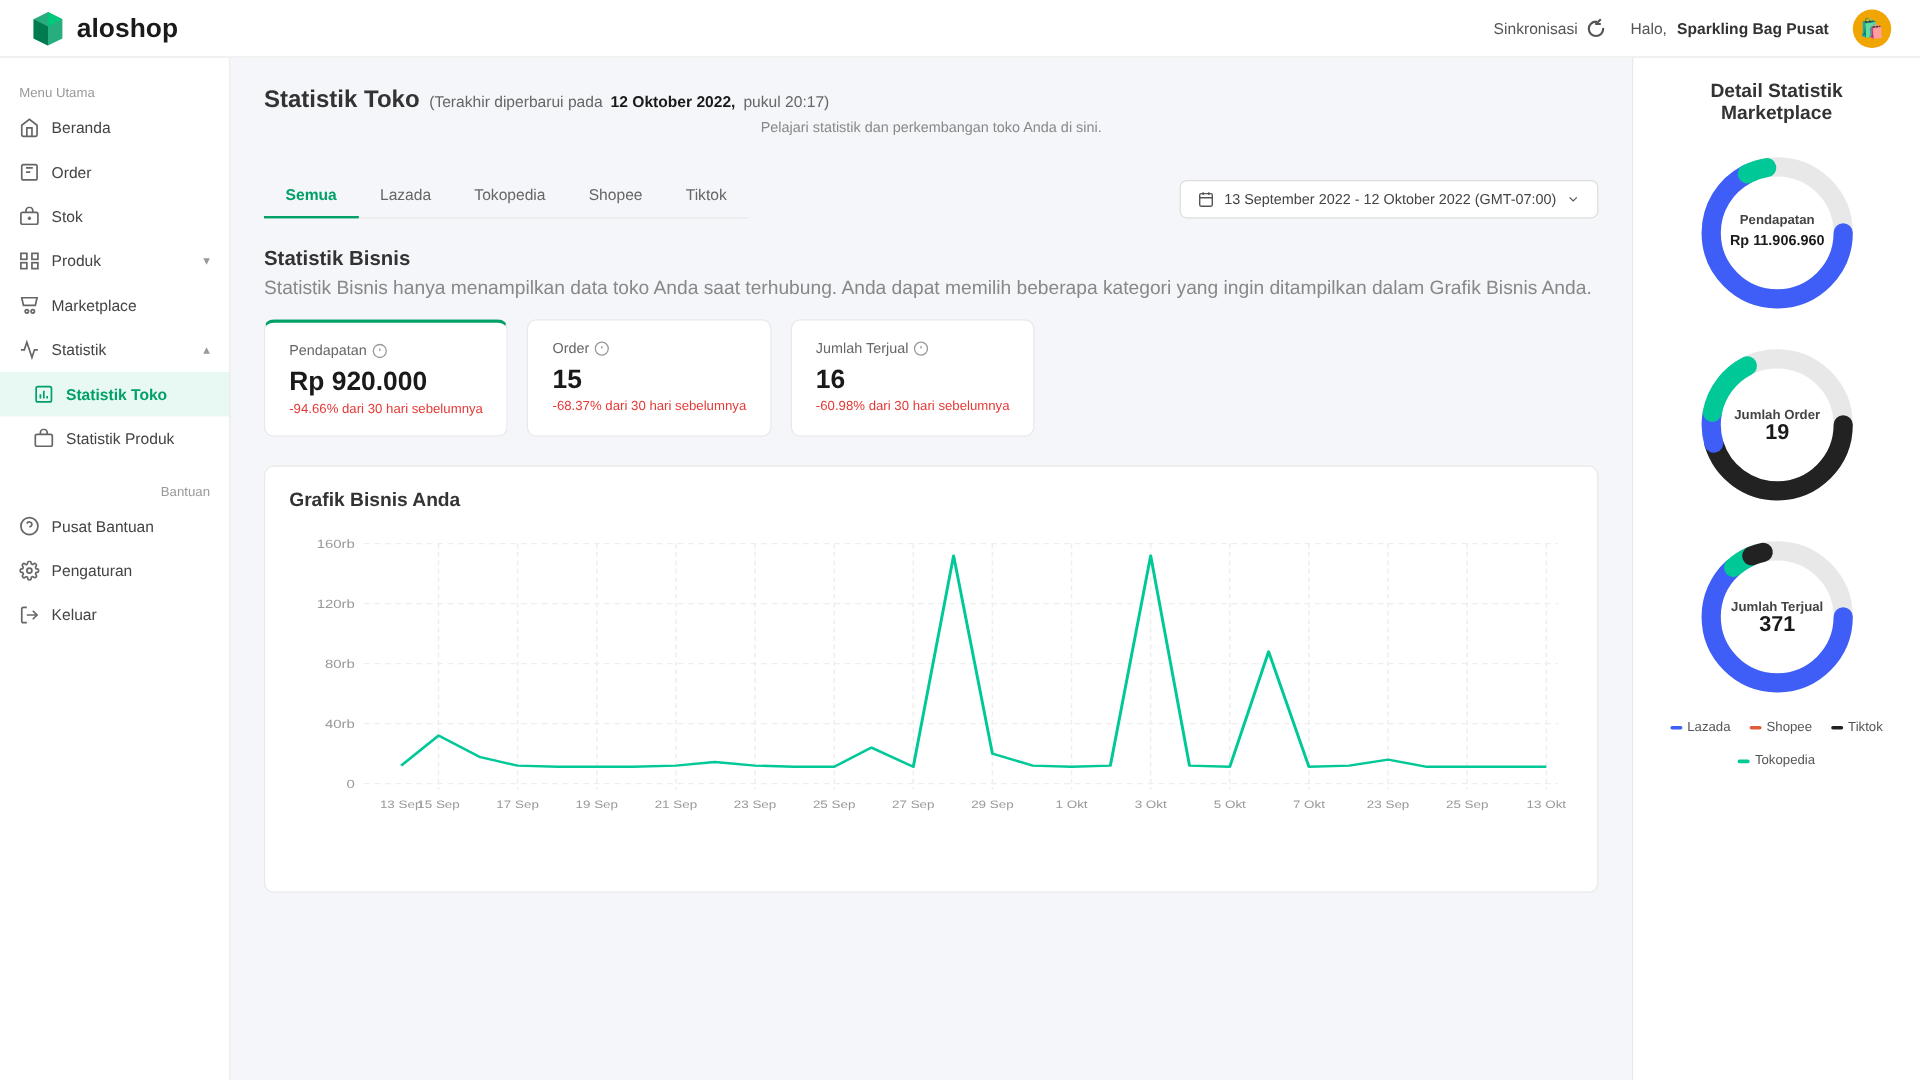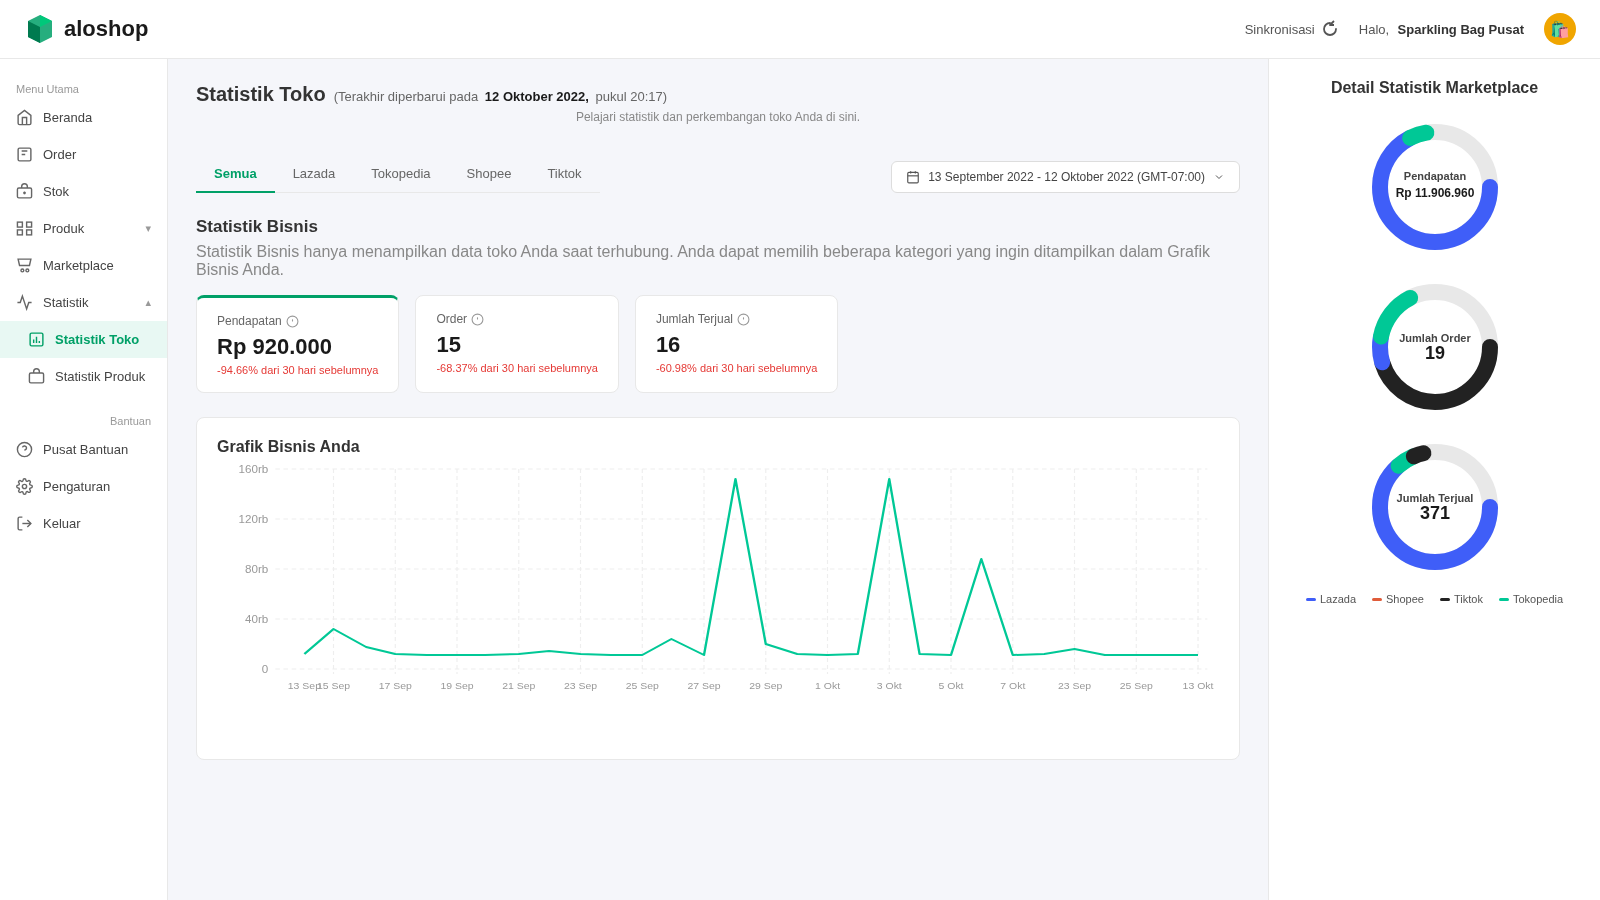--- a/index.html
+++ b/index.html
@@ -1,41 +1,41 @@
 <!DOCTYPE html>
 <html><head>
   <meta charset="utf-8">
   <style>
     * { box-sizing: border-box; margin: 0; padding: 0; }
     body { font-family: -apple-system, BlinkMacSystemFont, 'Segoe UI', sans-serif; background: #f5f6fa; color: #333; display: flex; flex-direction: column; height: 900px; overflow: hidden; }
 
     
     .topnav {
       background: #fff;
-      height: 59px;
+      height: 48px;
       display: flex;
       align-items: center;
       justify-content: space-between;
       padding: 0 24px;
       border-bottom: 1px solid #e8e8e8;
       flex-shrink: 0;
       z-index: 10;
     }
     .logo { display: flex; align-items: center; gap: 8px; font-size: 22px; font-weight: 700; color: #1a1a1a; }
     .logo-icon { width: 32px; height: 32px; }
     .topnav-right { display: flex; align-items: center; gap: 20px; }
     .sync-btn { display: flex; align-items: center; gap: 6px; font-size: 13px; color: #555; cursor: pointer; }
     .avatar { width: 32px; height: 32px; border-radius: 50%; background: #f0a500; display: flex; align-items: center; justify-content: center; font-size: 16px; }
 
     
     .layout { display: flex; flex: 1; overflow: hidden; }
 
     
     .sidebar {
-      width: 168px;
+      width: 192px;
       background: #fff;
       border-right: 1px solid #e8e8e8;
       padding: 16px 0;
       flex-shrink: 0;
       overflow-y: auto;
     }
     .sidebar-section-label { font-size: 11px; color: #999; padding: 8px 16px 4px; font-weight: 500; }
     .sidebar-item {
       display: flex; align-items: center; gap: 10px;
       padding: 10px 16px;
@@ -93,26 +93,26 @@
       min-width: 170px;
     }
     .stat-card.active-card { border-top: 3px solid #00a067; }
     .stat-card-label { font-size: 12px; color: #666; margin-bottom: 6px; display: flex; align-items: center; gap: 4px; }
     .stat-card-value { font-size: 22px; font-weight: 700; color: #1a1a1a; }
     .stat-card-change { font-size: 11px; margin-top: 4px; }
     .stat-card-change.negative { color: #e53935; }
 
     
     .chart-section { background: #fff; border: 1px solid #e8e8e8; border-radius: 8px; padding: 20px; }
-    .chart-title { font-size: 16px; font-weight: 700; margin-bottom: 3px; }
+    .chart-title { font-size: 16px; font-weight: 700; margin-bottom: 16px; }
     .chart-wrapper { position: relative; height: 280px; }
 
     
     .right-panel {
-      width: 332px;
+      width: 240px;
       flex-shrink: 0;
       padding: 20px 24px;
       background: #fff;
       border-left: 1px solid #e8e8e8;
       overflow-y: auto;
     }
     .right-panel-title { font-size: 16px; font-weight: 700; margin-bottom: 20px; text-align: center; }
 
     .donut-container { display: flex; flex-direction: column; align-items: center; gap: 20px; margin-bottom: 16px; }
     .donut-item { display: flex; flex-direction: column; align-items: center; }

